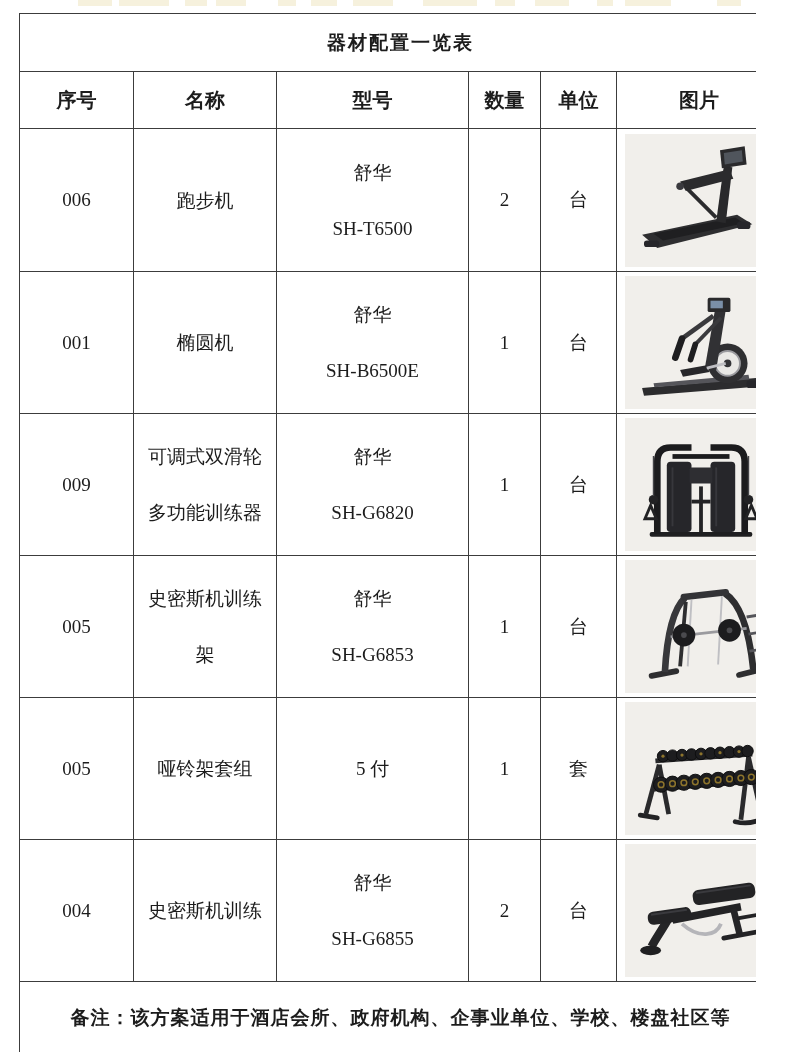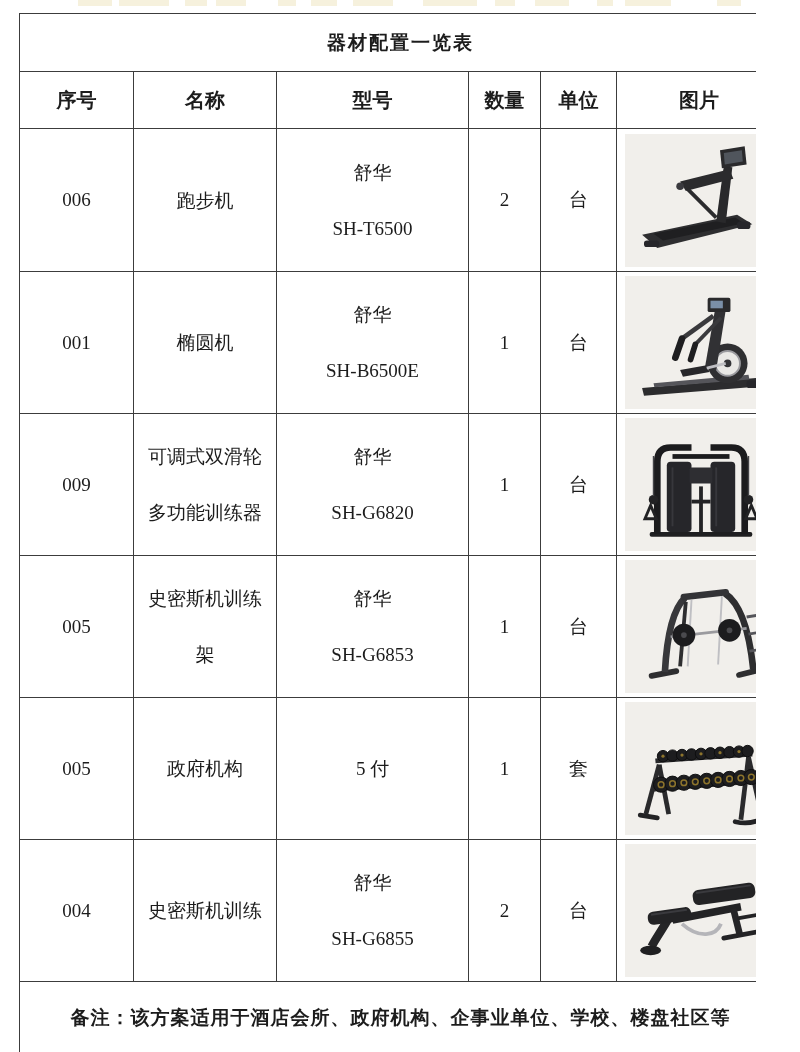--- a/index.html
+++ b/index.html
@@ -222,21 +222,21 @@
             <circle cx="148" cy="75" r="3" fill="#2a2a2c"></circle>
           </svg>
         </div>
       </td>
     </tr>
 
     <tr class="r5">
       <td>005</td>
       <td>
             <div class="lines">
-          <span>政府机构</span>
+          <span>哑铃架套组</span>
           </div>
           </td>
       <td>
             <div class="lines">
           <span>5 付</span>
           </div>
           </td>
       <td>1</td>
       <td>套</td>
       <td class="img-cell">

